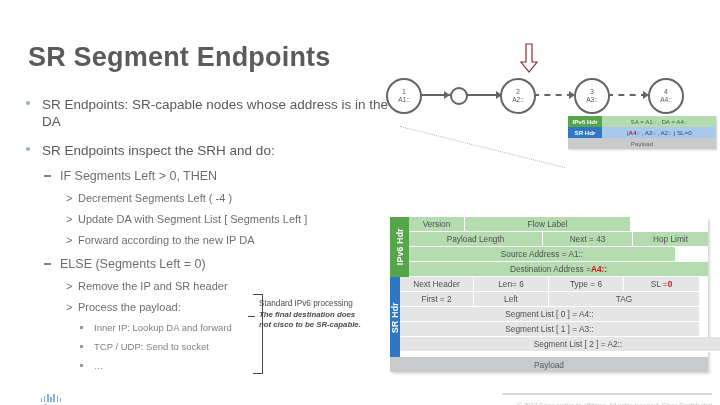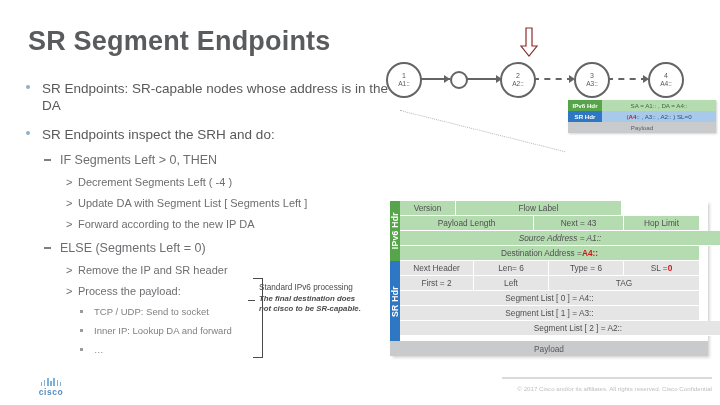--- a/index.html
+++ b/index.html
@@ -1,21 +1,21 @@
 <!DOCTYPE html>
 <html><head>
 <meta charset="utf-8">
 <style>
   html,body{margin:0;padding:0;}
   body{
     width:720px;height:405px;background:#ffffff;overflow:hidden;position:relative;
     font-family:"Liberation Sans","DejaVu Sans",sans-serif;
     color:#58595b;
   }
-  .slide{position:absolute;inset:0;}
+  .slide{position:absolute;inset:0;margin-top:16px;}
 
   
   .title{
     position:absolute;left:28px;top:26px;
     font-size:27px;font-weight:bold;color:#5a5b5d;letter-spacing:.2px;
     white-space:nowrap;
   }
 
   
   .bullets{position:absolute;left:16px;top:80px;width:400px;}
@@ -149,25 +149,25 @@
       <span class="gt">&gt;</span>
       <span>Remove the IP and SR header</span>
     </div>
     <div class="b3">
       <span class="gt">&gt;</span>
       <span>Process the payload:</span>
     </div>
 
     <div class="b4">
       <span class="sq"></span>
-      <span>TCP / UDP: Send to socket</span>
+      <span>Inner IP: Lookup DA and forward</span>
     </div>
     <div class="b4">
       <span class="sq"></span>
-      <span>Inner IP: Lookup DA and forward</span>
+      <span>TCP / UDP: Send to socket</span>
     </div>
     <div class="b4">
       <span class="sq"></span>
       <span>…</span>
     </div>
   </div>
 
   <div class="bracket"></div>
   <div class="brkstub"></div>
   <div class="annot">
@@ -239,21 +239,21 @@
         <div class="r">
           <div class="c g-cell" style="width:56px;">Version</div>
           <div class="c g-cell" style="width:165px;">Flow Label</div>
         </div>
         <div class="r">
           <div class="c g-cell" style="width:134px;">Payload Length</div>
           <div class="c g-cell" style="width:90px;">Next = 43</div>
           <div class="c g-cell" style="width:75px;">Hop Limit</div>
         </div>
         <div class="r">
-          <div class="c g-cell" style="width:320px;font-style:italic;">Source Address = A1::</div>
+          <div class="c g-cell" style="width:266px;">Source Address = A1::</div>
         </div>
         <div class="r">
           <div class="c g-cell" style="width:299px;">
             <span>Destination Address = </span>
               <span class="red">A4::</span>
           </div>
         </div>
       </div>
     </div>
 

